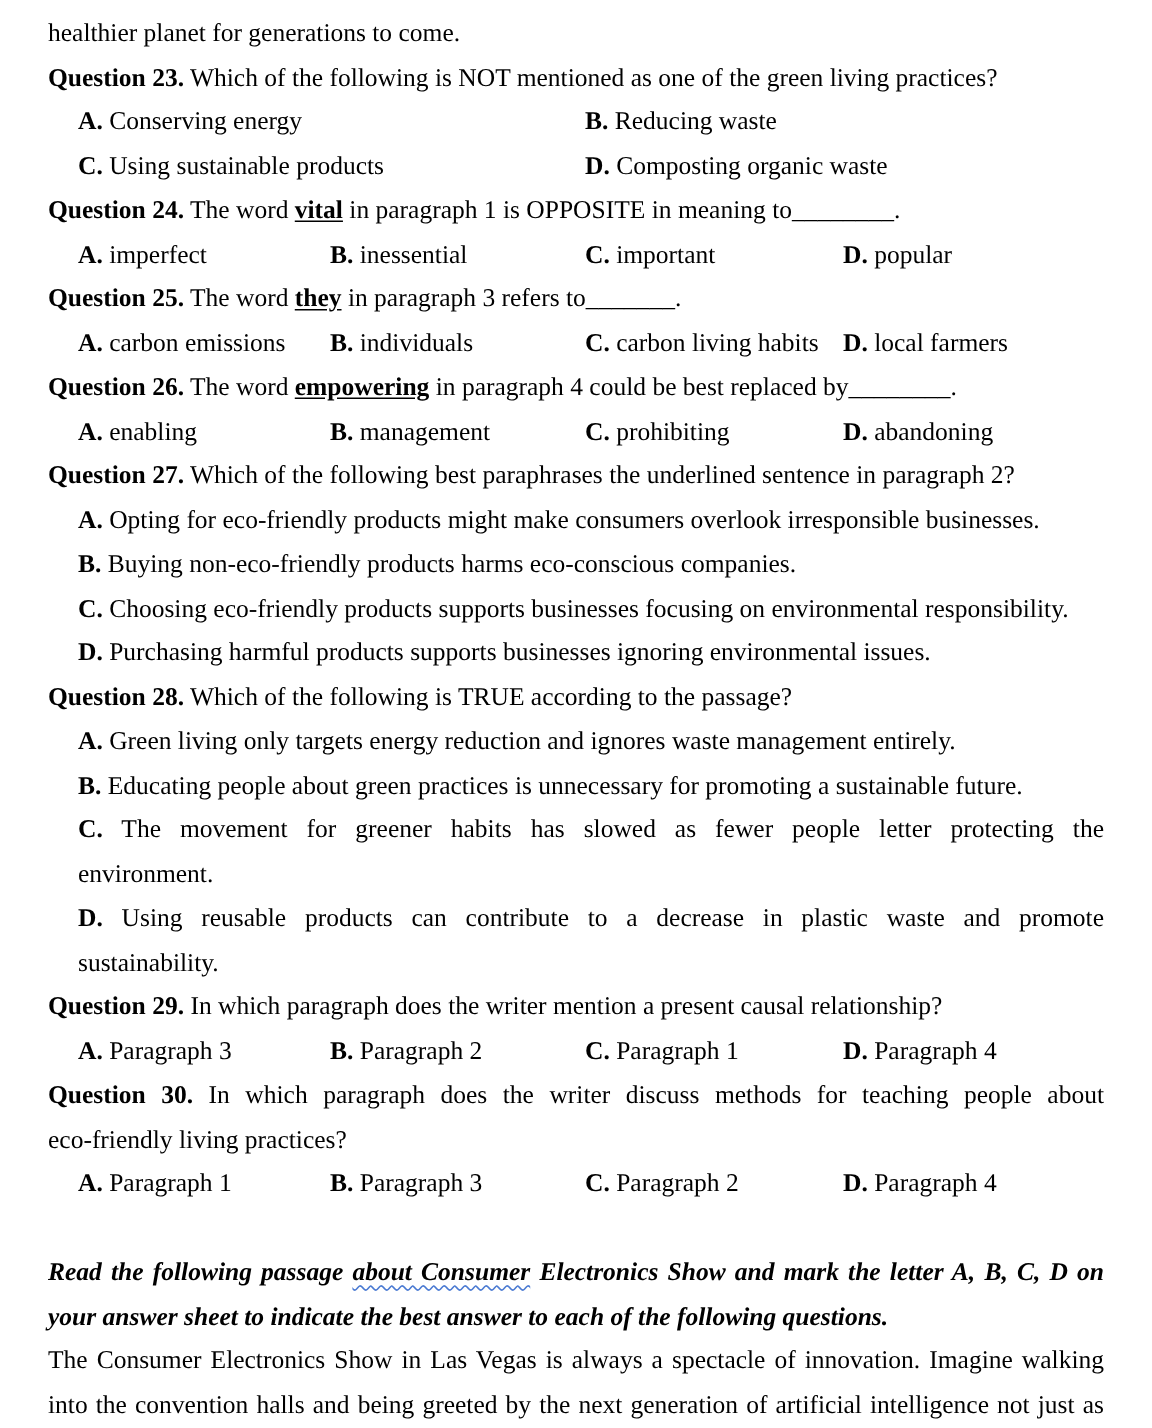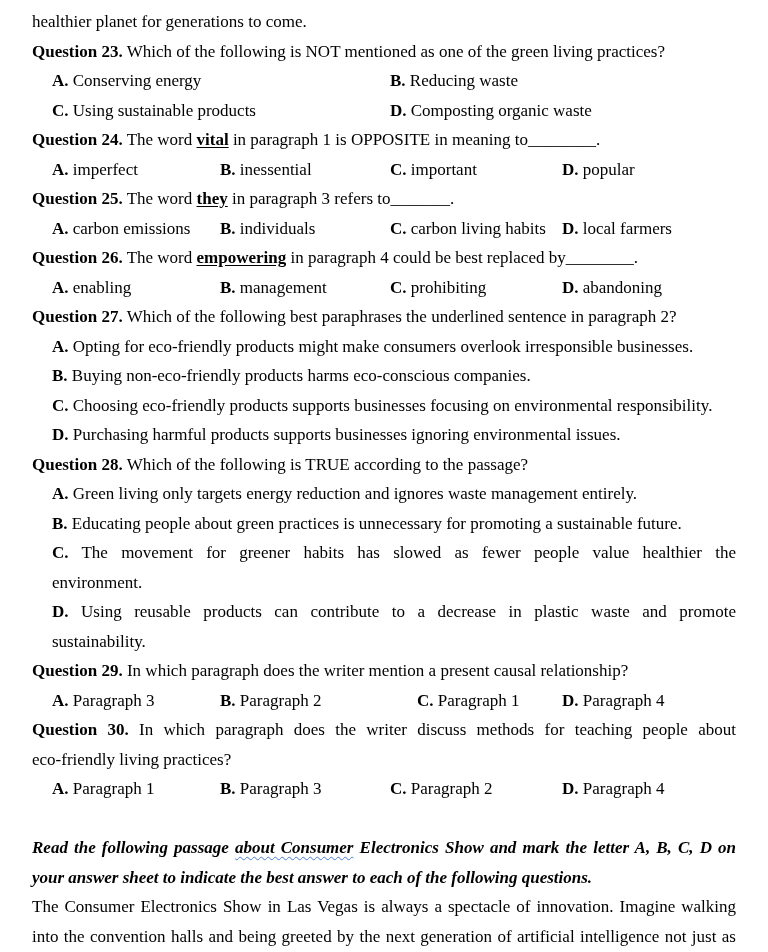--- a/index.html
+++ b/index.html
@@ -94,34 +94,34 @@
       </div>
       <div>
         <div class="line"><span class="qlabel">Question 28.</span> <span>Which of the following is TRUE according to the passage?</span></div>
         <div class="optpara">
           <div class="line"><span class="optletter">A.</span> <span>Green living only targets energy reduction and ignores waste management entirely.</span></div>
         </div>
         <div class="optpara">
           <div class="line"><span class="optletter">B.</span> <span>Educating people about green practices is unnecessary for promoting a sustainable future.</span></div>
         </div>
         <div class="optpara">
-          <div class="line stretch"><span class="optletter">C.</span> <span>The movement for greener habits has slowed as fewer people value healthier the</span></div>
+          <div class="line stretch"><span class="optletter">C.</span> <span>The movement for greener habits has slowed as fewer people letter protecting the</span></div>
           <div class="line"><span>environment.</span></div>
         </div>
         <div class="optpara">
           <div class="line stretch"><span class="optletter">D.</span> <span>Using reusable products can contribute to a decrease in plastic waste and promote</span></div>
           <div class="line"><span>sustainability.</span></div>
         </div>
       </div>
       <div>
         <div class="line"><span class="qlabel">Question 29.</span> <span>In which paragraph does the writer mention a present causal relationship?</span></div>
         <div class="optrow">
           <span class="opt" style="left: 20px;"><span class="optletter">A.</span> <span>Paragraph 3</span></span>
           <span class="opt" style="left: 188px;"><span class="optletter">B.</span> <span>Paragraph 2</span></span>
-          <span class="opt" style="left: 358px; margin-left: 27px;"><span class="optletter">C.</span> <span>Paragraph 1</span></span>
+          <span class="opt" style="left: 358px;"><span class="optletter">C.</span> <span>Paragraph 1</span></span>
           <span class="opt" style="left: 530px;"><span class="optletter">D.</span> <span>Paragraph 4</span></span>
         </div>
       </div>
       <div>
         <div class="line stretch"><span class="qlabel">Question 30.</span> <span>In which paragraph does the writer discuss methods for teaching people about</span></div>
         <div class="line"><span>eco-friendly living practices?</span></div>
         <div class="optrow">
           <span class="opt" style="left: 20px;"><span class="optletter">A.</span> <span>Paragraph 1</span></span>
           <span class="opt" style="left: 188px;"><span class="optletter">B.</span> <span>Paragraph 3</span></span>
           <span class="opt" style="left: 358px;"><span class="optletter">C.</span> <span>Paragraph 2</span></span>

